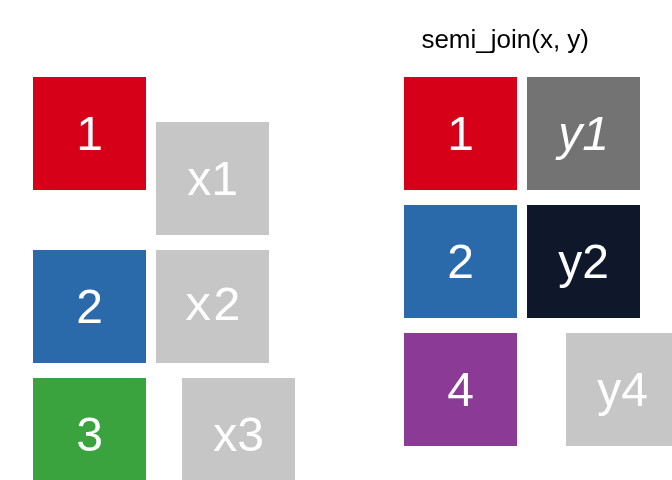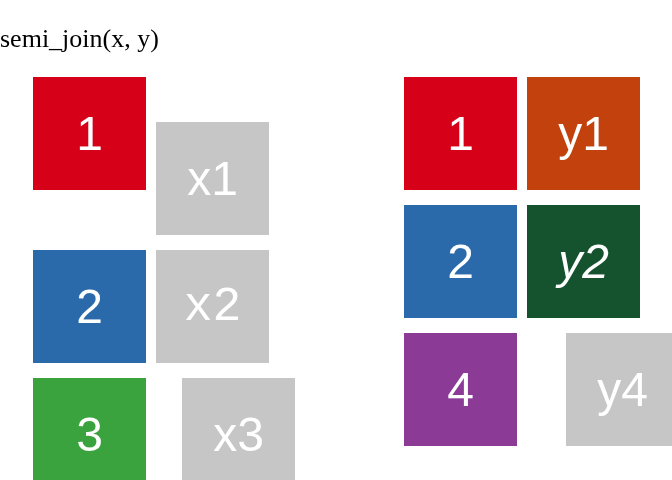--- a/index.html
+++ b/index.html
@@ -13,22 +13,22 @@
     height: 480px;
     background: #ffffff;
     overflow: hidden;
     font-family: "Liberation Sans", sans-serif;
   }
   #title {
     position: absolute;
     left: 0;
     top: 24px;
     width: 589px;
-    text-align: left;
-    font-family: Liberation Serif, serif;
+    text-align: right;
+    font-family: Liberation Sans, sans-serif;
     font-size: 26px;
     line-height: 30px;
     color: #000000;
     letter-spacing: 0px;
     white-space: pre;
   }
   .table-group {
     position: absolute;
     top: 77px;
   }
@@ -73,25 +73,25 @@
     </div>
     <div class="row">
       <div class="cell cell-key" style="background-color: rgb(59, 163, 62);">3</div>
       <div class="cell cell-val" style="background-color: rgb(198, 198, 198); margin-left: 26px;">x3</div>
     </div>
   </div>
 
   <div class="table-group" id="table-y">
     <div class="row">
       <div class="cell cell-key" style="background-color: rgb(214, 0, 24);">1</div>
-      <div class="cell cell-val" style="background-color: #c2410c;">y1</div>
+      <div class="cell cell-val" style="background-color: #737373; font-style: italic;">y1</div>
     </div>
     <div class="row">
       <div class="cell cell-key" style="background-color: rgb(42, 106, 170);">2</div>
-      <div class="cell cell-val" style="background-color: #14532d; font-style: italic;">y2</div>
+      <div class="cell cell-val" style="background-color: #0f172a;">y2</div>
     </div>
     <div class="row">
       <div class="cell cell-key" style="background-color: rgb(139, 58, 150);">4</div>
       <div class="cell cell-val" style="background-color: rgb(198, 198, 198); margin-left: 39px;">y4</div>
     </div>
   </div>
 
 </div>
 
 </body></html>

